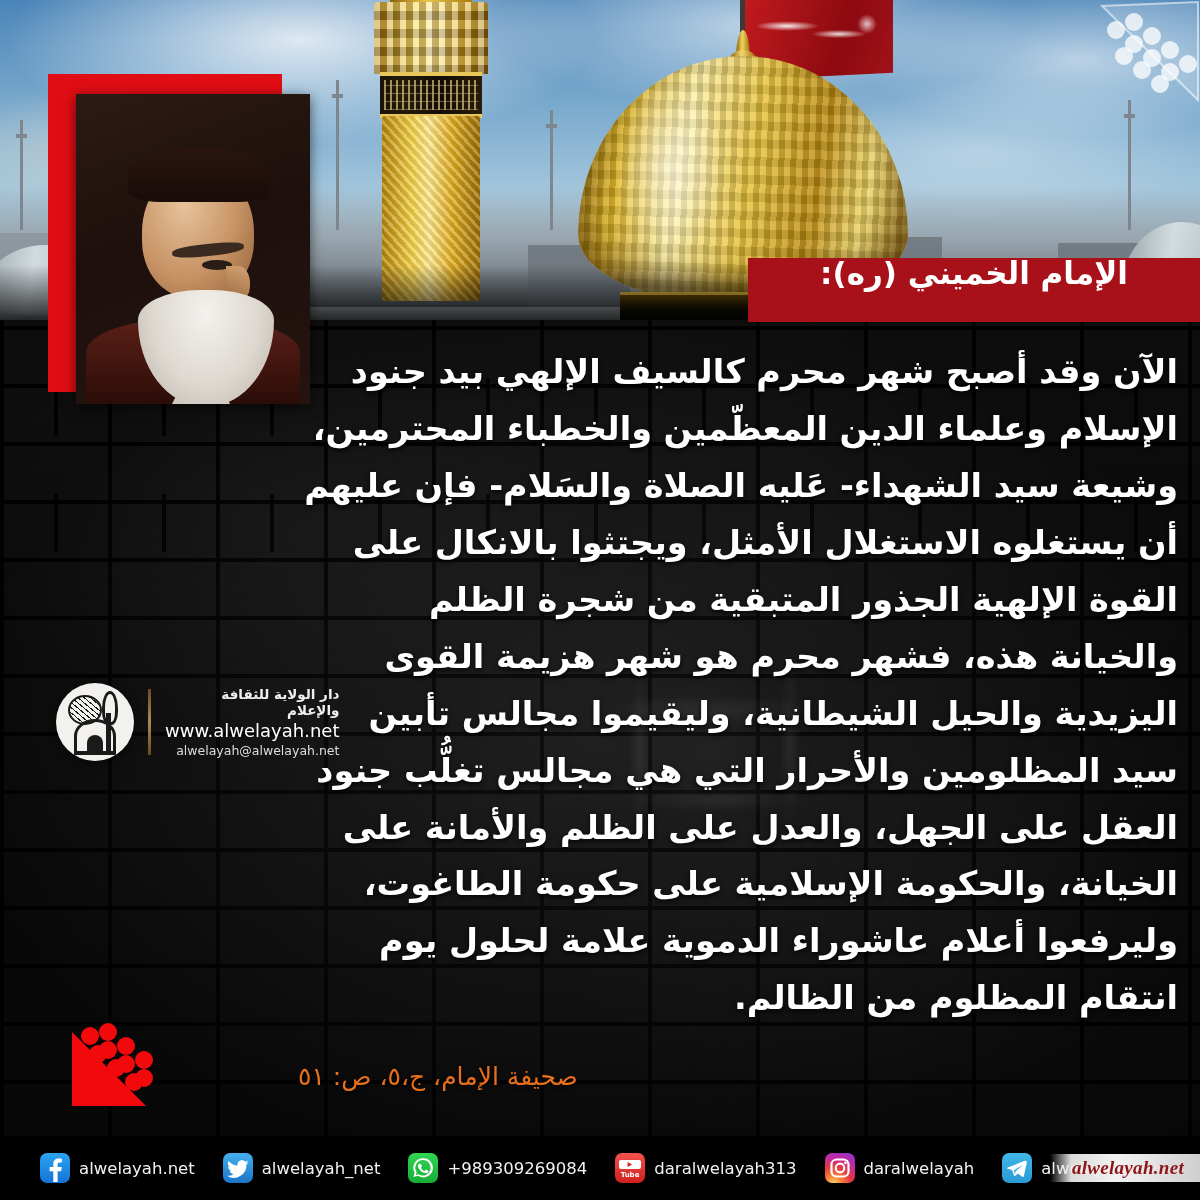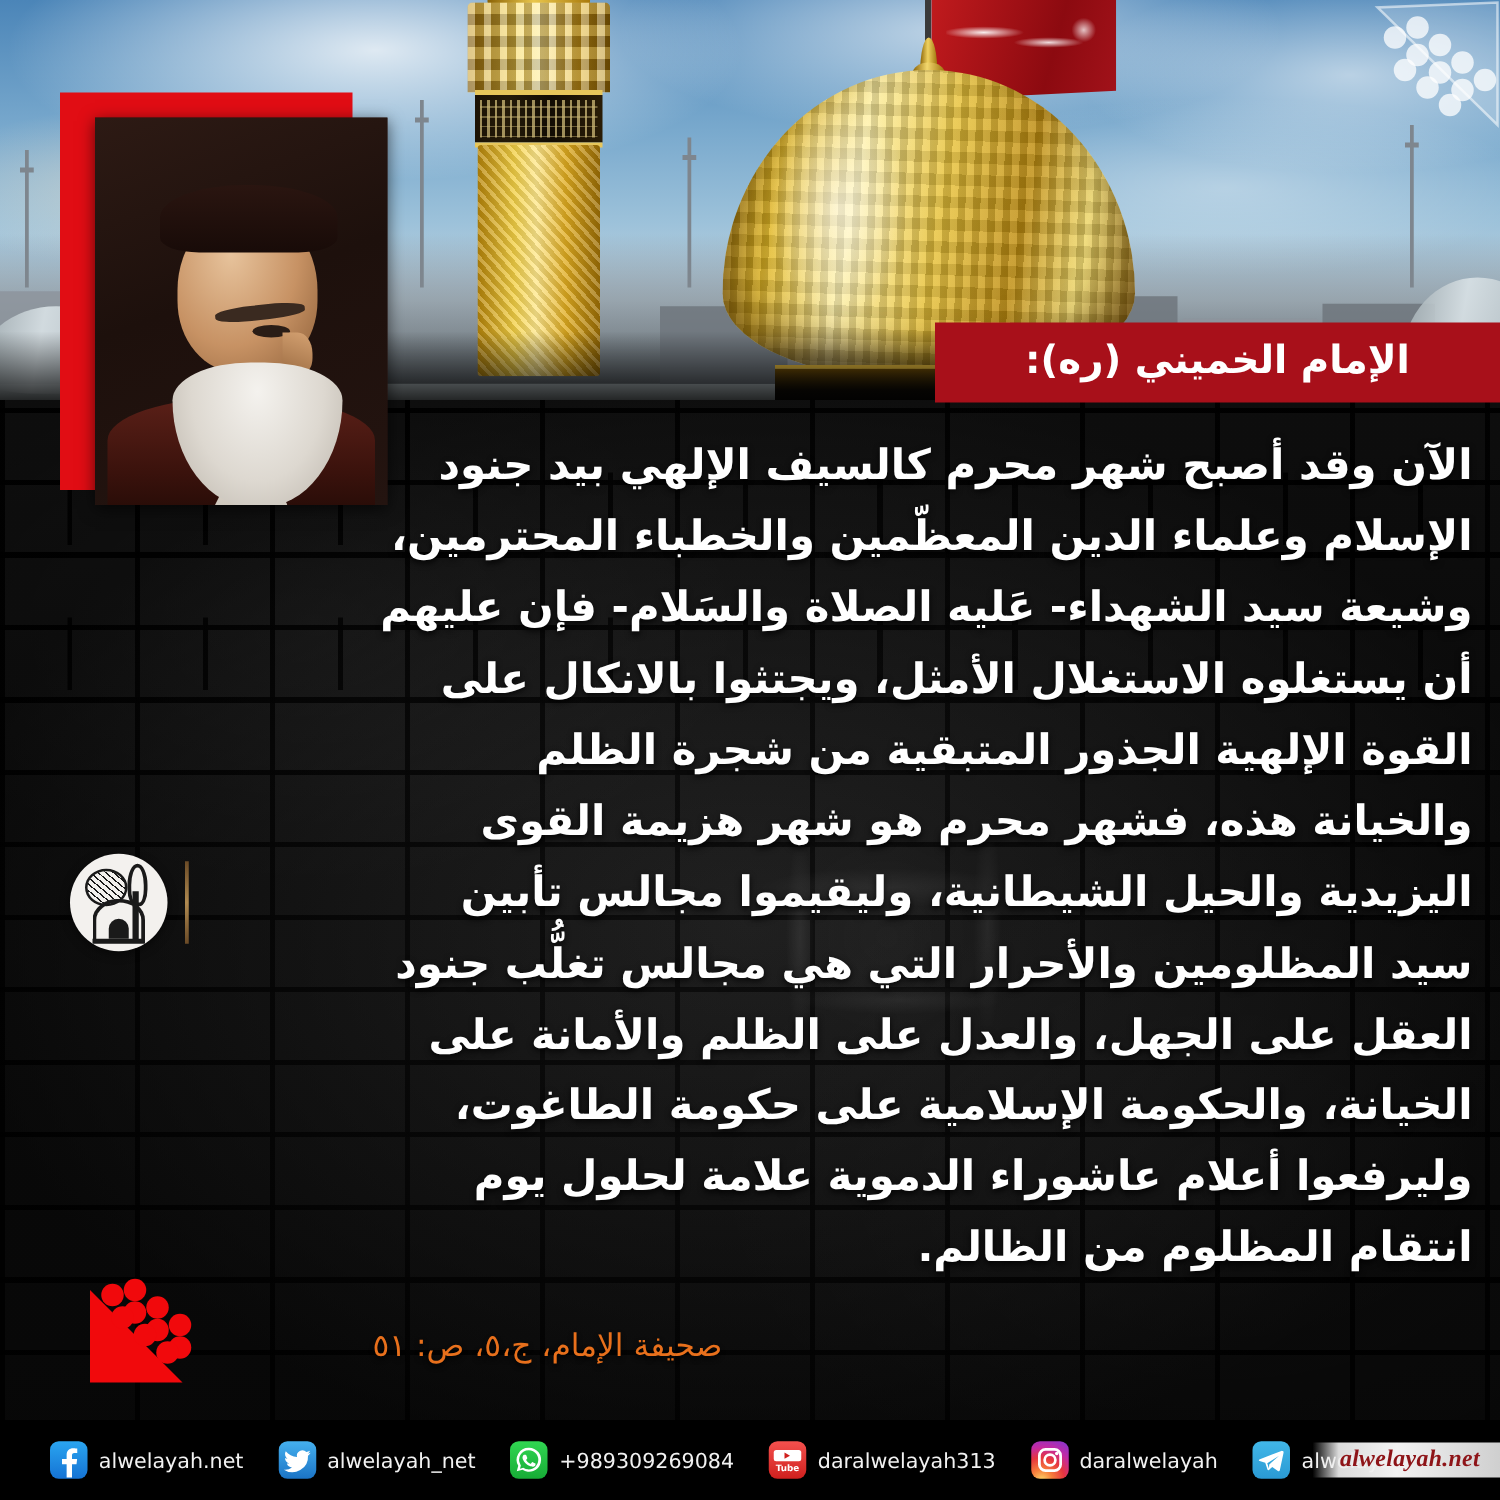--- a/index.html
+++ b/index.html
@@ -215,21 +215,21 @@
   .p-collar{
     position:absolute;left:96px;bottom:0;width:58px;height:46px;
     background:linear-gradient(#efeae2,#cfc8bd);
     clip-path:polygon(40% 0, 60% 0, 100% 100%, 0 100%);
   }
 
   
   .title-banner{
     position:absolute;left:748px;top:258px;width:452px;height:64px;
     background:#a8101a;
-    display:flex;align-items:center;justify-content:center;
+    display:flex;justify-content:center;
     padding:0 26px 4px 26px;
   }
   .title-banner .t{
     color:#ffffff;font-size:31px;font-weight:700;direction:rtl;
     letter-spacing:0;white-space:nowrap;line-height:1;
   }
 
   
   .quote{
     position:absolute;right:22px;top:344px;width:880px;
@@ -403,20 +403,25 @@
   <div class="logo-block">
     <div class="logo-mark">
       <div class="lm-disc"></div>
       <div class="lm-flame"></div>
       <div class="lm-alef"></div>
       <div class="lm-dome"></div>
       <div class="lm-arch"></div>
       <div class="lm-base"></div>
     </div>
     <div class="logo-div"></div>
+    <div class="logo-text">
+      <div class="lt1">دار الولاية للثقافة والإعلام</div>
+      <div class="lt2">www.alwelayah.net</div>
+      <div class="lt3">alwelayah@alwelayah.net</div>
+    </div>
   </div>
 
   <svg class="tri-mark" viewBox="0 0 102 98">
     <polygon points="8,18 8,92 82,92" fill="#f1090c"></polygon>
     <g fill="#f1090c">
       <circle cx="26" cy="22" r="9"></circle>
         <circle cx="44" cy="36" r="9"></circle>
       <circle cx="62" cy="50" r="9"></circle>
         <circle cx="80" cy="64" r="9"></circle>
       <circle cx="44" cy="18" r="9"></circle>

